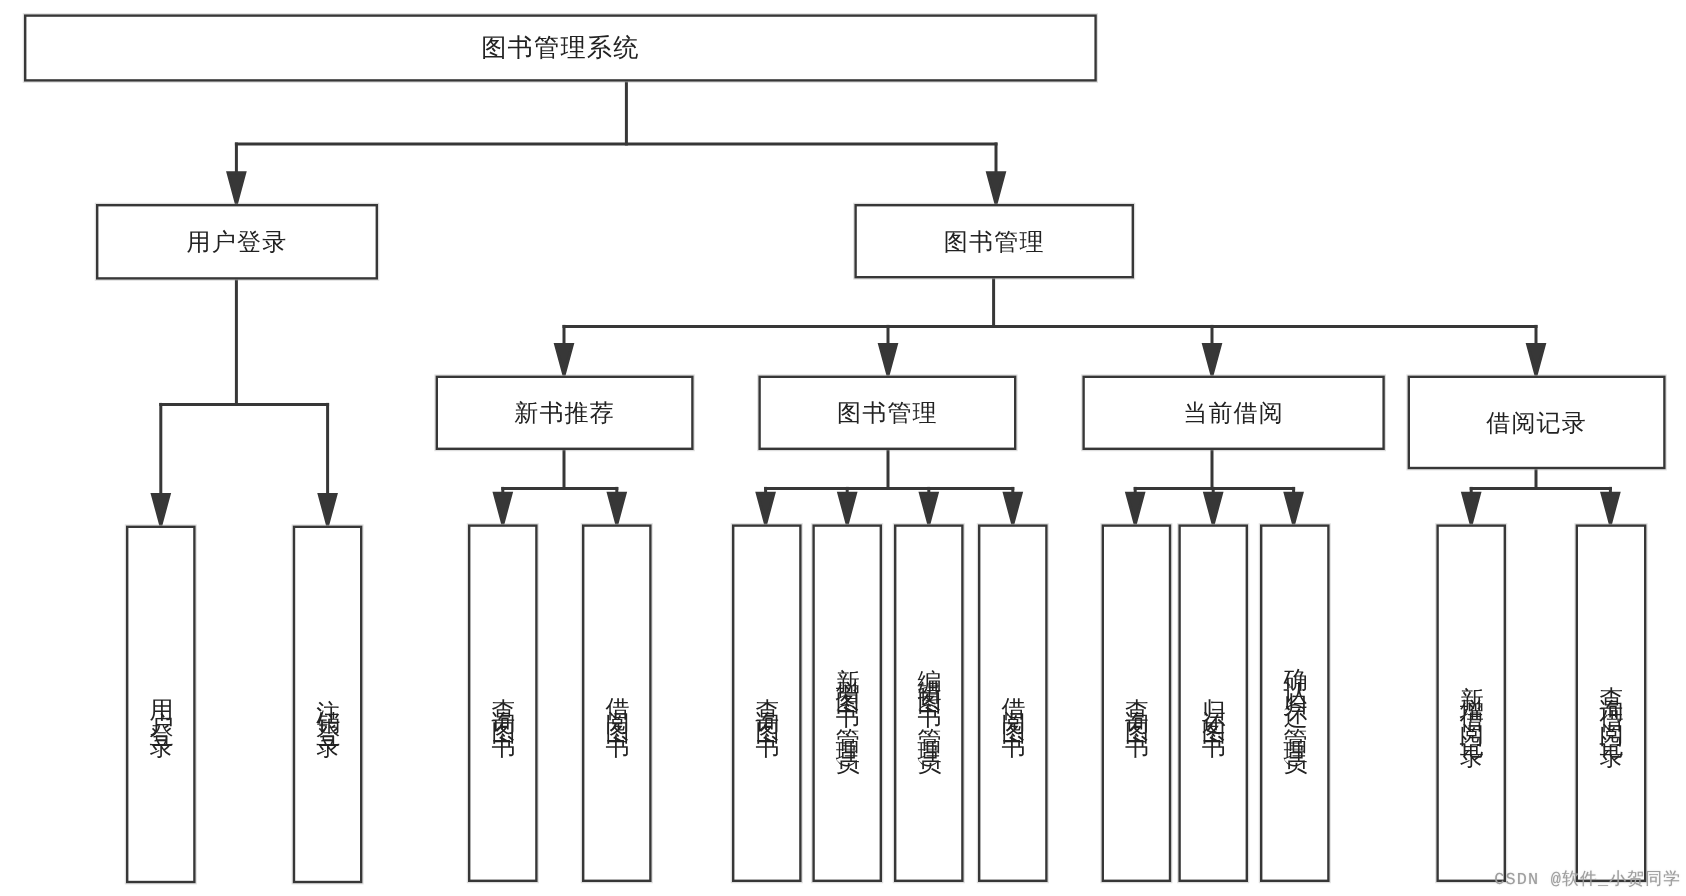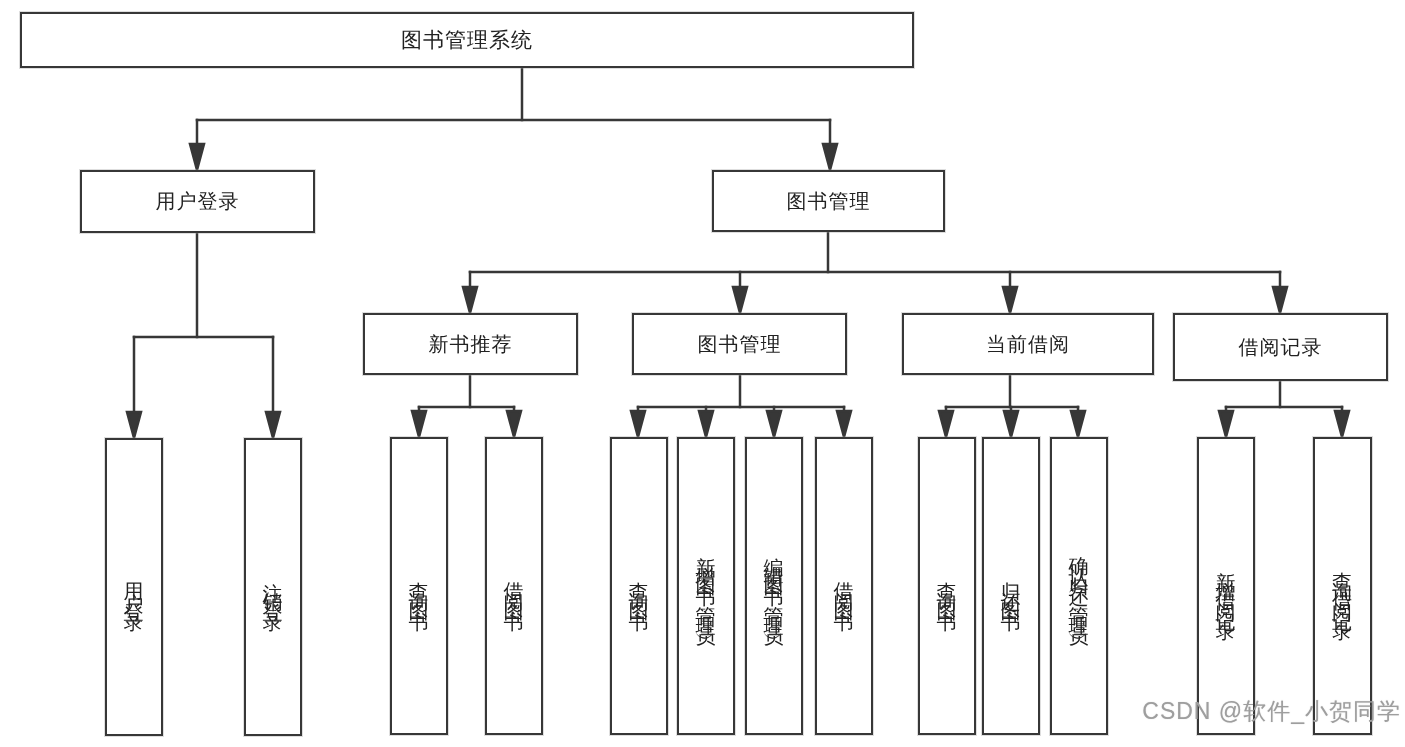--- a/index.html
+++ b/index.html
@@ -7,22 +7,22 @@
   #stage{position:relative;width:1405px;height:747px;background:#ffffff;overflow:hidden;}
   #wires{position:absolute;left:0;top:0;z-index:0;}
   .node{position:absolute;box-sizing:border-box;background:#ffffff;border:2px solid #373737;
         display:flex;align-items:center;justify-content:center;z-index:1;
         color:#222222;box-shadow:0 0 0 1px rgba(160,160,160,.35);}
   .hbox{font-size:20px;letter-spacing:1px;}
   .hbox.root{font-size:21px;}
   .vbox span{writing-mode:vertical-rl;text-orientation:mixed;letter-spacing:10px;
              font-size:20px;line-height:1;}
   .hbox span{white-space:nowrap;}
-  #watermark{position:absolute;right:4px;bottom:20px;z-index:2;color:#9e9e9e;
-             font-size:23px;letter-spacing:1px;text-shadow:0 0 1px rgba(150,150,150,.5);}
+  #watermark{position:absolute;right:4px;bottom:5px;z-index:2;color:#9e9e9e;
+             font-size:14px;letter-spacing:1px;text-shadow:0 0 1px rgba(150,150,150,.5);font-family:Liberation Mono, monospace;}
 </style>
 </head>
 <body>
 
 <div id="stage">
 
   <svg id="wires" width="1405" height="747" viewBox="0 0 1405 747">
     <g stroke="#373737" stroke-width="2.5" stroke-linecap="square" fill="#373737">
 
       <line x1="522" y1="68" x2="522" y2="120"></line>
@@ -99,21 +99,21 @@
 
   <div class="node hbox" style="left:363px;top:313px;width:215px;height:62px;">
     <span>新书推荐</span>
   </div>
   <div class="node hbox" style="left:632px;top:313px;width:215px;height:62px;">
     <span>图书管理</span>
   </div>
   <div class="node hbox" style="left:902px;top:313px;width:252px;height:62px;">
     <span>当前借阅</span>
   </div>
-  <div class="node hbox" style="left:1173px;top:313px;width:215px;height:68px;">
+  <div class="node hbox" style="left:1173px;top:313px;width:215px;height:78px;">
     <span>借阅记录</span>
   </div>
 
   <div class="node vbox" style="left:105px;top:438px;width:58px;height:298px;">
     <span>用户登录</span>
   </div>
   <div class="node vbox" style="left:244px;top:438px;width:58px;height:298px;">
     <span>注销登录</span>
   </div>
 

